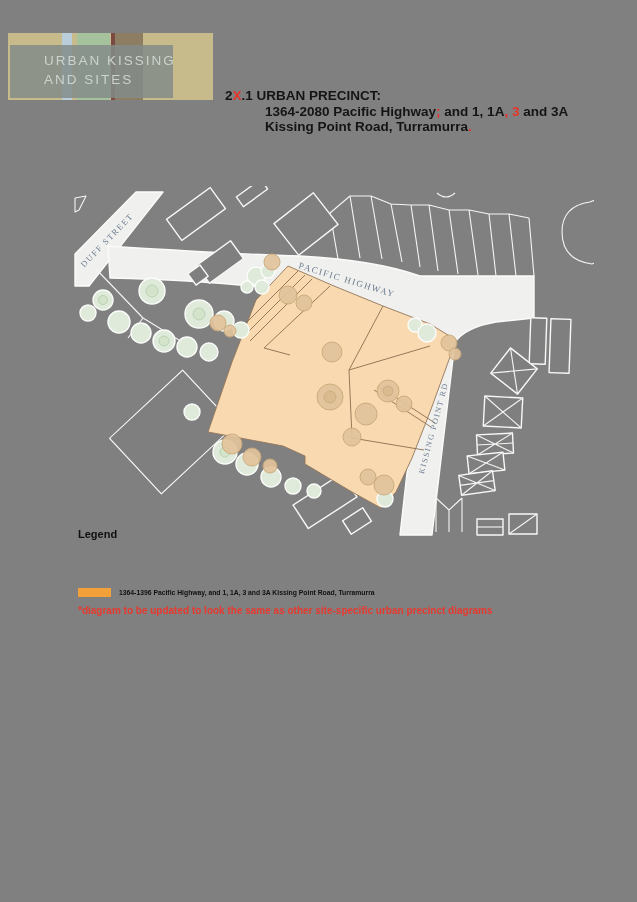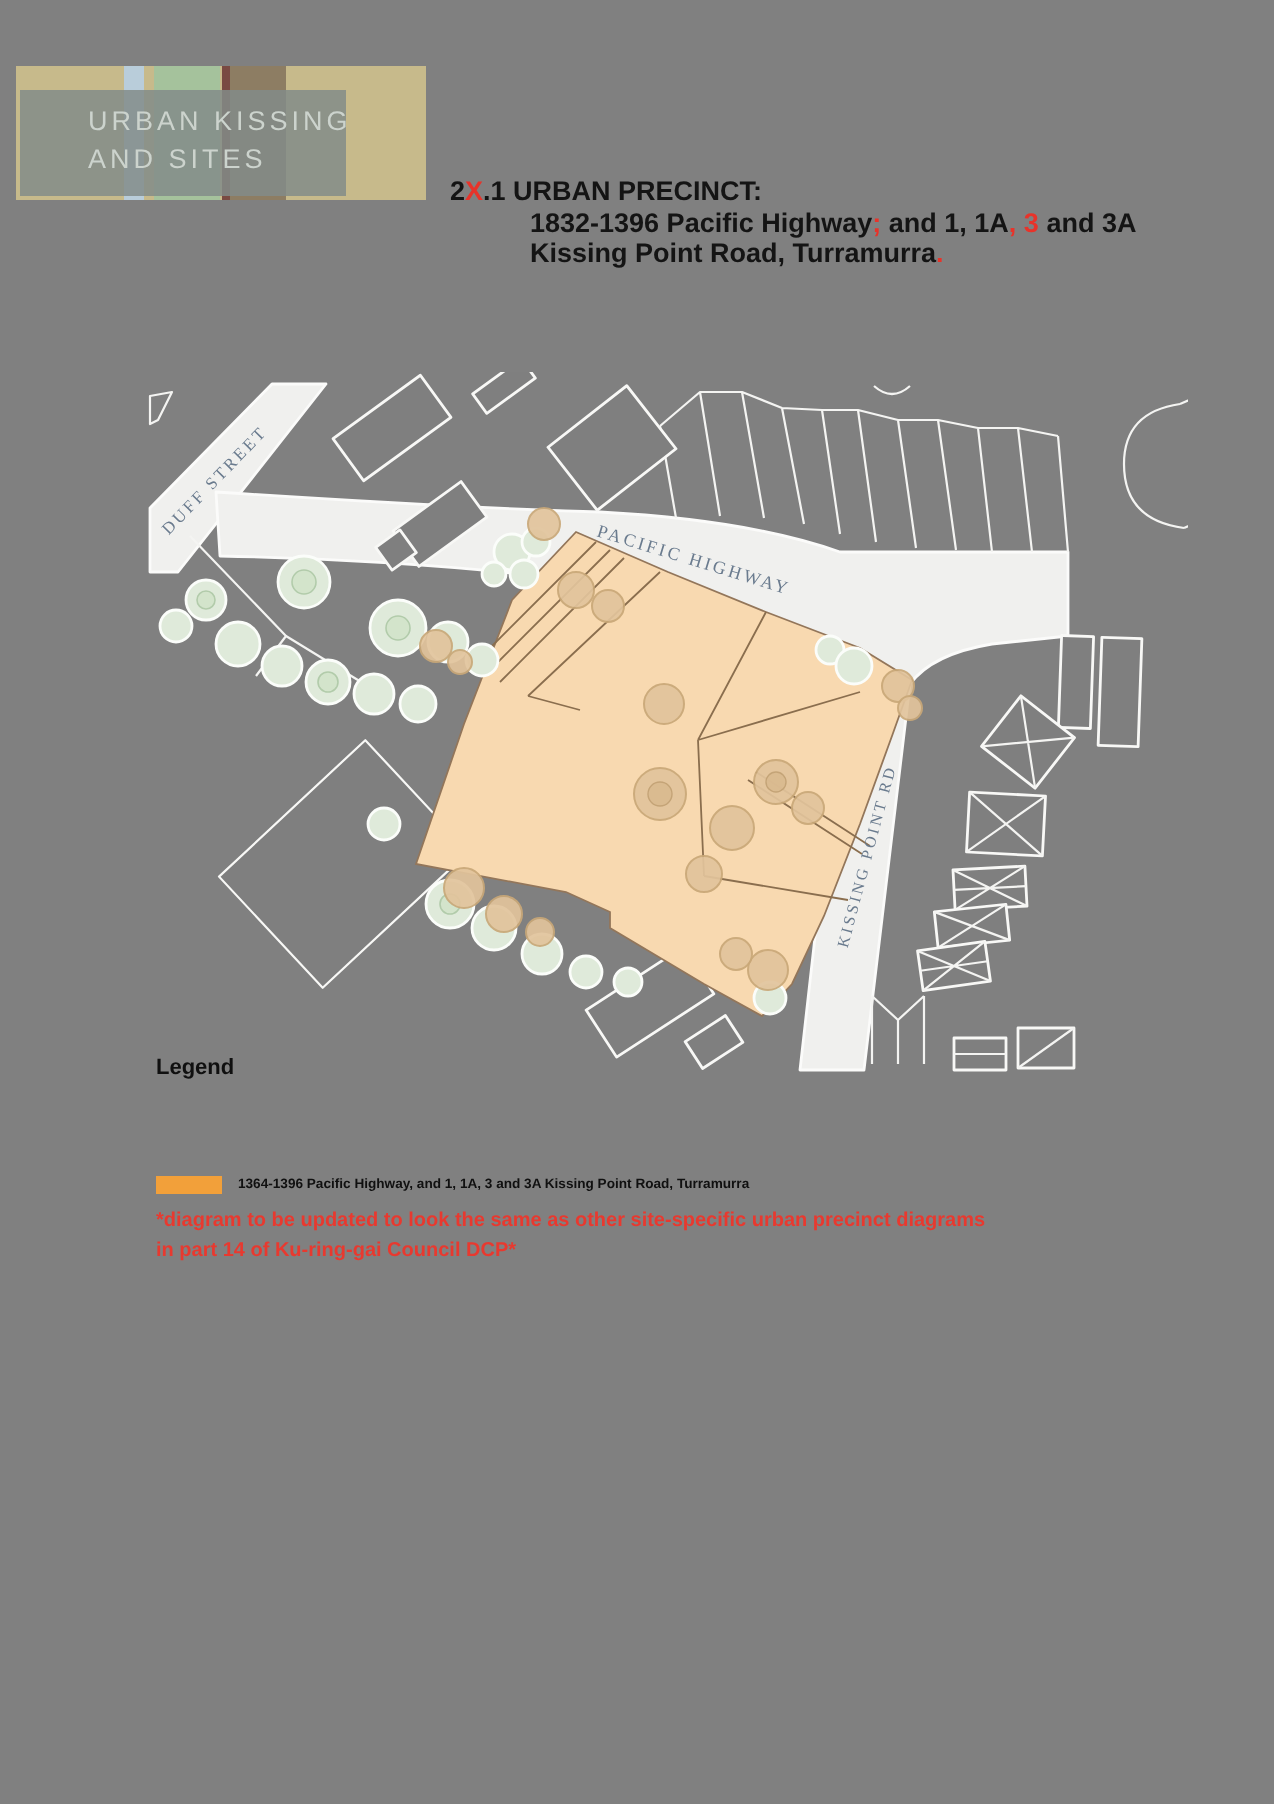--- a/index.html
+++ b/index.html
@@ -55,21 +55,21 @@
     <div id="banner-overlay">
       <div id="banner-text">
         <div>URBAN KISSING</div>
         <div>AND SITES</div>
       </div>
     </div>
   </div>
 
   <div id="title">
     <div><span>2</span><span class="red">X</span><span>.1 URBAN PRECINCT:</span></div>
-    <div class="indent"><span>1832-1396 Pacific Highway</span><span class="red">;</span><span> and 1, 1A</span><span class="red">,</span><span> </span><span class="red">3</span><span> and 3A</span></div>
+    <div class="indent"><span>1364-2080 Pacific Highway</span><span class="red">;</span><span> and 1, 1A</span><span class="red">,</span><span> </span><span class="red">3</span><span> and 3A</span></div>
     <div class="indent"><span>Kissing Point Road, Turramurra</span><span class="red">.</span></div>
   </div>
 
   <svg id="map" width="524" height="352" viewBox="70 186 524 352" xmlns="http://www.w3.org/2000/svg">
 
     <g>
       <path class="road" d="M 75,254 L 136,192 L 163,192 L 89,286 L 75,286 Z"></path>
       <path class="road" d="M 108,246 Q 230,254 300,256 Q 375,260 420,276 L 534,276 L 534,318 L 496,322
                Q 466,327 455,342 L 432,535 L 400,535 L 422,340 Q 412,330 390,322
                Q 330,296 270,288 Q 200,280 110,278 Z"></path>
@@ -234,16 +234,15 @@
 
 
   <div id="legend-heading">Legend</div>
   <div id="legend-row">
     <div id="legend-swatch" style="background: rgb(242, 160, 58);"></div>
     <div id="legend-label">1364-1396 Pacific Highway, and 1, 1A, 3 and 3A Kissing Point Road, Turramurra</div>
   </div>
 
   <div id="note">
     <div>*diagram to be updated to look the same as other site-specific urban precinct diagrams</div>
-    <div>in part 14 of Ku-ring-gai Council DCP*</div>
   </div>
 
 </div>
 
 </body></html>

